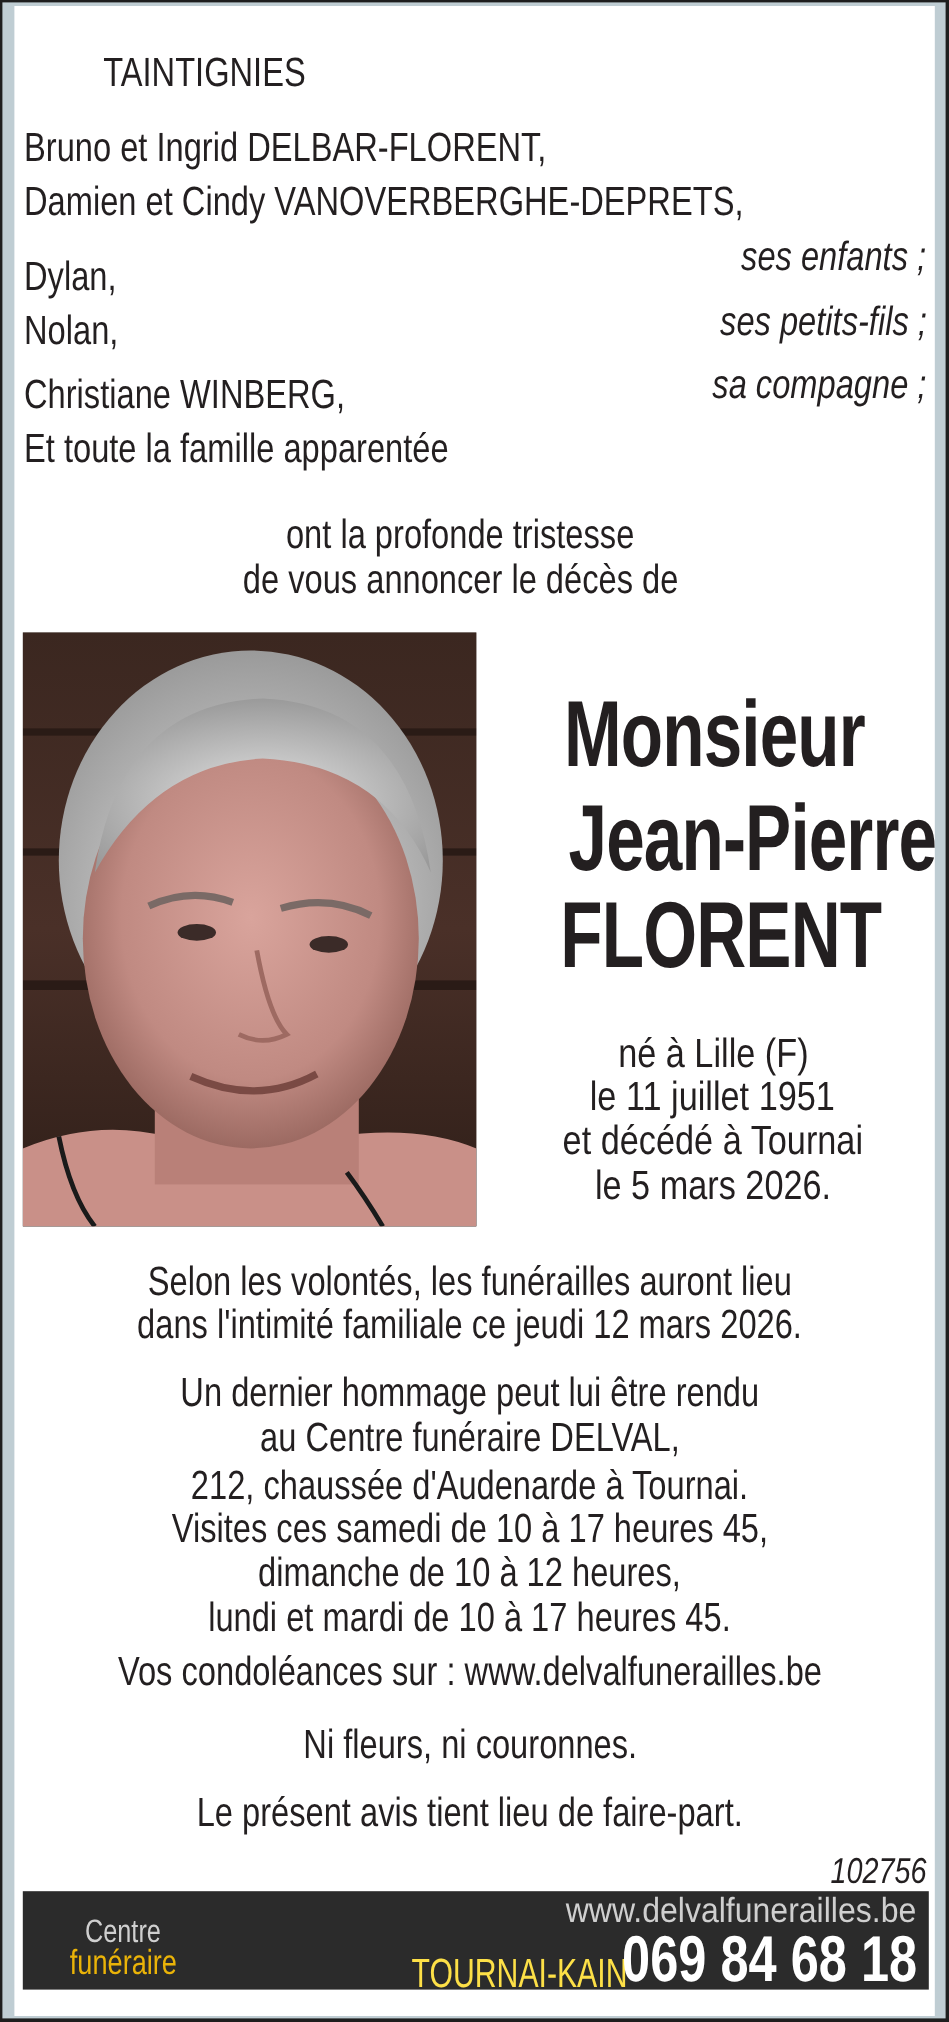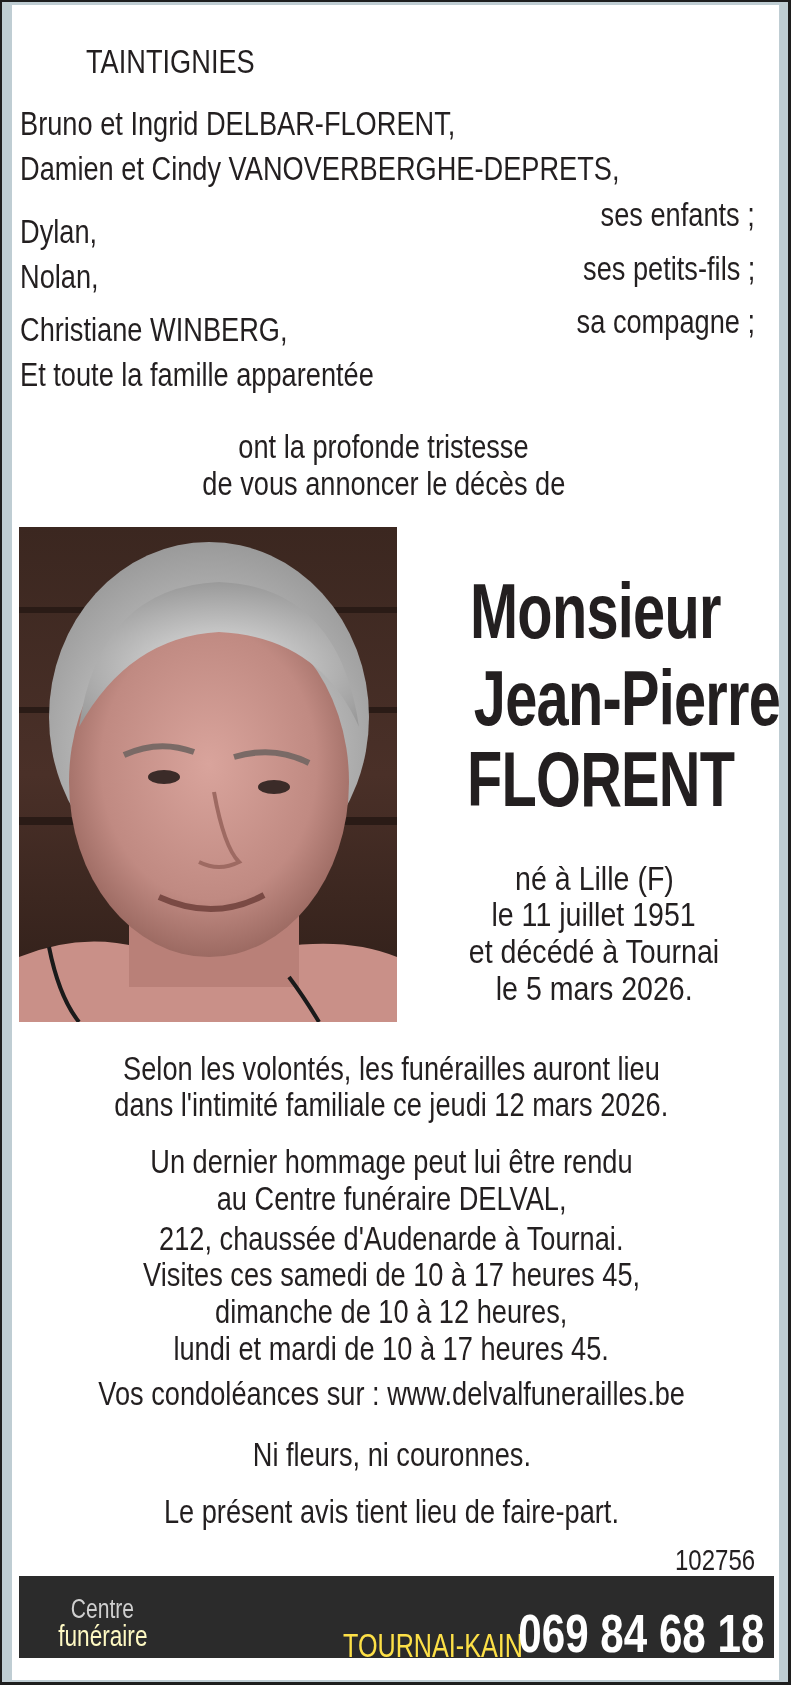--- a/index.html
+++ b/index.html
@@ -22,21 +22,21 @@
     font-size: 34px;
   }
   .line span { display: inline-block; }
   .l { transform-origin: 0 100%; }
   .r { transform-origin: 100% 100%; }
   .c { transform-origin: 50% 100%; }
   .cond { transform: scaleX(0.80); }
   .cond2 { transform: scaleX(0.84); }
   
   .wl { left: 20px; }
-  .wr { right: 36px; text-align: left; }
+  .wr { right: 19px; text-align: left; font-style: italic; }
   .wc { left: 0; width: 791px; text-align: center; }
   .wc2 { left: 397px; width: 394px; text-align: center; }
 
   .photo {
     position: absolute; left: 19px; top: 527px; width: 378px; height: 495px;
     overflow: hidden; background: #3a2a24;
   }
   .photo svg { display: block; }
 
   .name {
@@ -210,22 +210,25 @@
 </div>
 
 <div class="line wr" style="top:1545px; font-size:30px;">
   <span class="r cond">102756</span>
 </div>
 
 <div class="banner">
   <div class="b-text" style="left:34px; top:20px; font-size:27px; color:#cfcfcf; text-align:right; width:72px;">
     <span style="transform:scaleX(0.78); transform-origin:100% 50%;">Centre</span>
   </div>
-  <div class="b-text" style="left:14px; top:46px; font-size:29px; color:#fef9c3; text-align:right; width:92px;">
+  <div class="b-text" style="left:14px; top:46px; font-size:29px; color:#eab308; text-align:right; width:92px;">
     <span style="transform:scaleX(0.78); transform-origin:100% 50%;">funéraire</span>
+  </div>
+  <div class="b-text" style="right:10px; top:3px; font-size:29px; color:#cfcfcf;">
+    <span style="transform:scaleX(0.92); transform-origin:100% 50%;">www.delvalfunerailles.be</span>
   </div>
   <div class="b-text" style="left:324px; top:52px; font-size:34px; color:#fde047;">
     <span style="transform:scaleX(0.74); transform-origin:0 50%;">TOURNAI-KAIN</span>
   </div>
   <div class="b-text" style="right:10px; top:30px; font-size:54px; font-weight:bold; color:#ffffff;">
     <span style="transform:scaleX(0.78); transform-origin:100% 50%;">069 84 68 18</span>
   </div>
 </div>
 
 </body></html>

